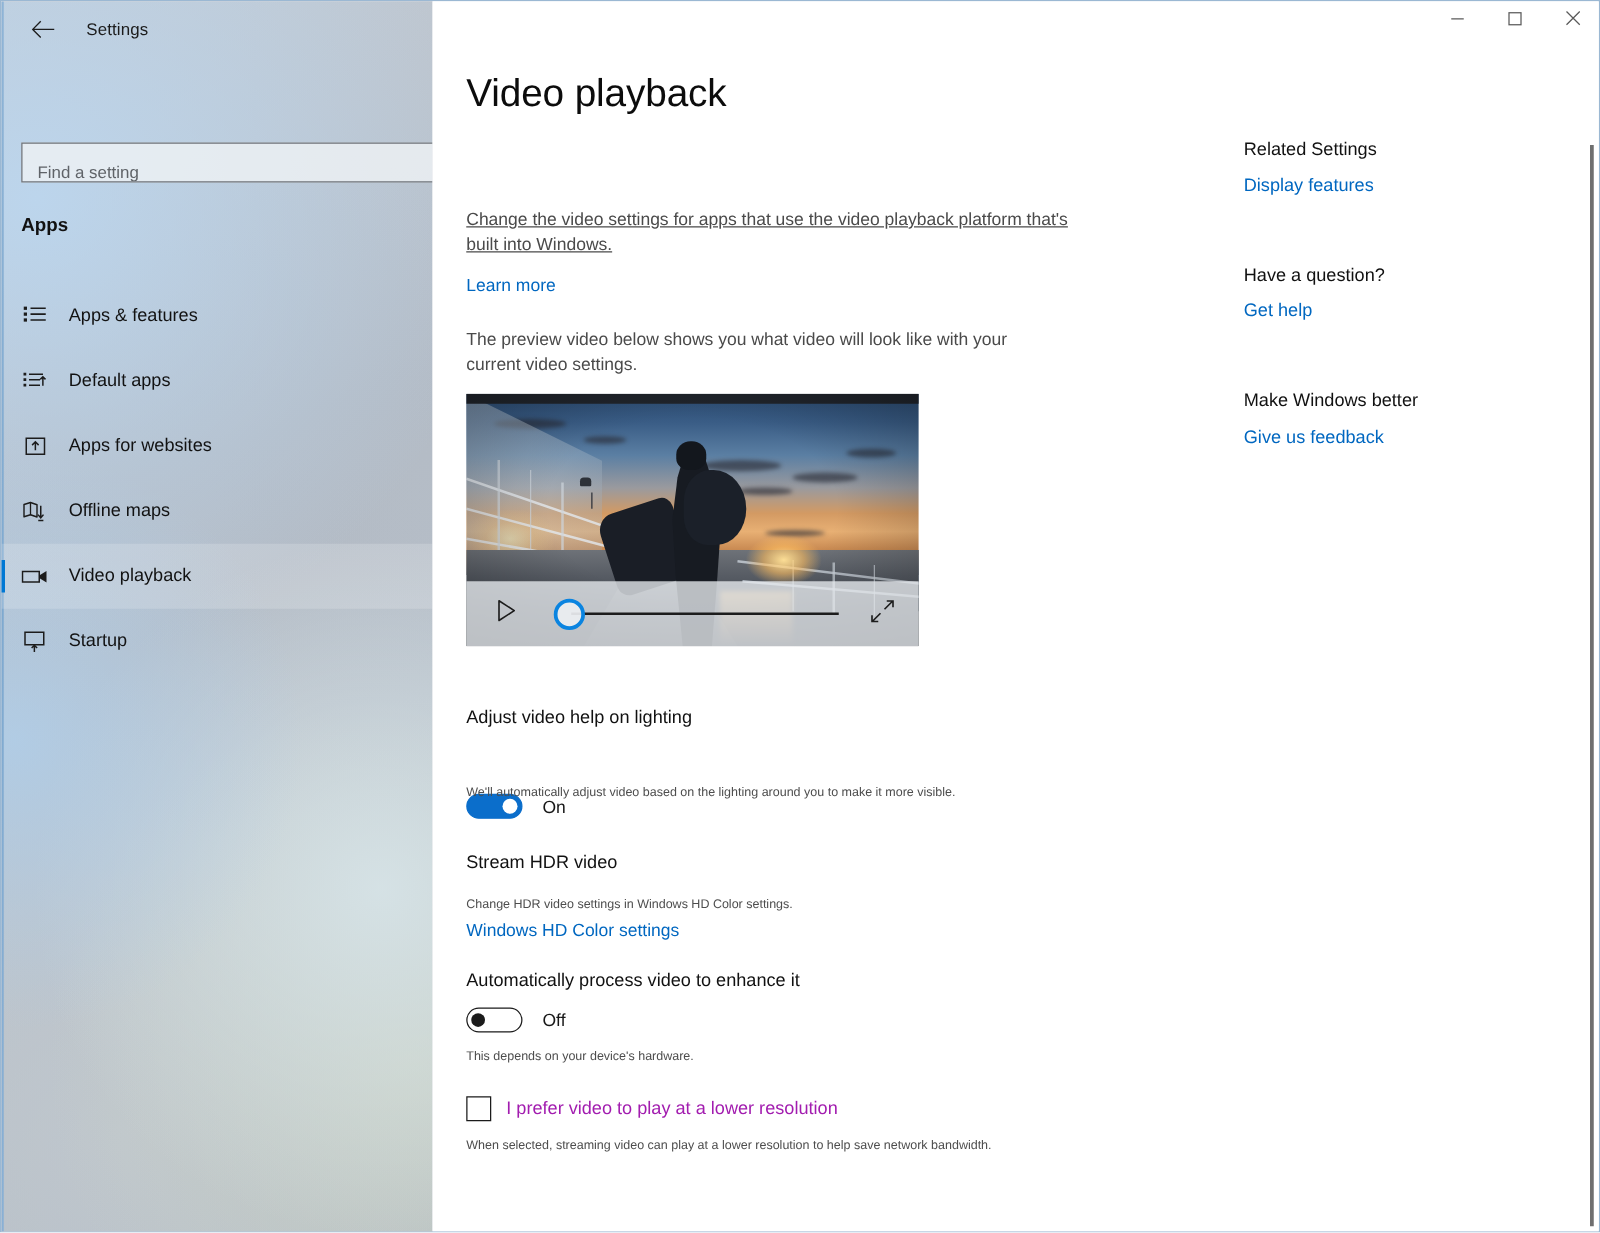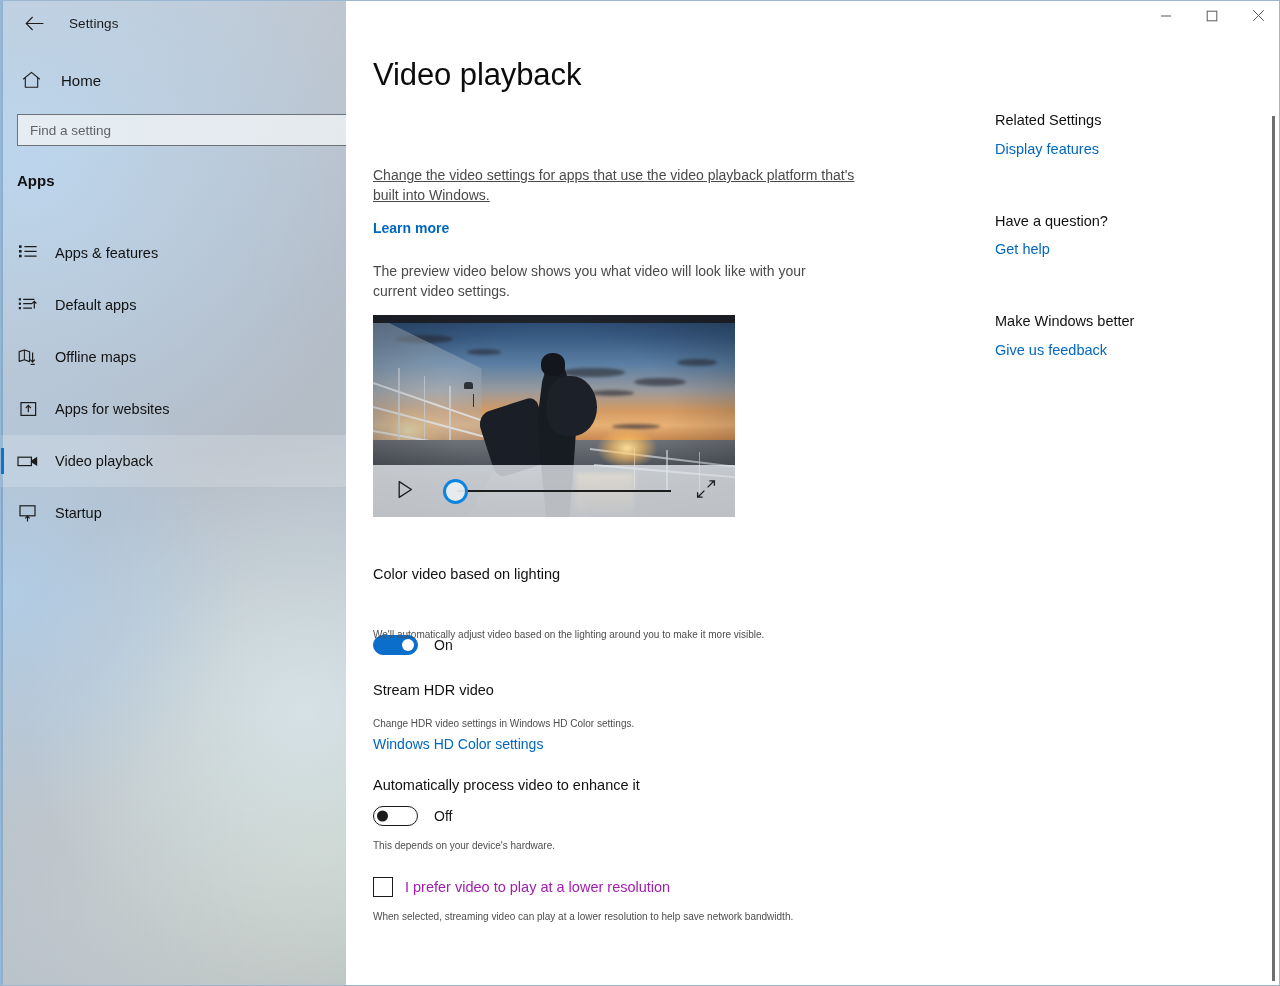--- a/index.html
+++ b/index.html
@@ -87,21 +87,21 @@
     color: #121212;
   }
 
   .search-box {
     position: absolute;
     left: 16px; top: 113px;
     width: 375px; height: 32px;
     background: rgba(238,241,244,0.82);
     border: 1px solid #6d7278;
     display: flex;
-    align-items: center;
+    align-items: flex-end;
   }
   .search-input {
     flex: 1;
     border: none;
     outline: none;
     background: transparent;
     font-family: "Liberation Sans", sans-serif;
     font-size: 13.5px;
     color: #2a2a2a;
     padding-left: 12px;
@@ -191,21 +191,20 @@
     line-height: 20px;
     color: #4a4a4a;
     text-decoration: underline;
   }
   .learn-more {
     position: absolute;
     left: 27px; top: 219px;
     font-size: 14px;
     color: #0067c0;
     cursor: default;
-    font-weight: bold;
   }
   .desc-2 {
     position: absolute;
     left: 27px; top: 260px;
     width: 480px;
     font-size: 14px;
     line-height: 20px;
     color: #4a4a4a;
   }
 
@@ -502,28 +501,20 @@
       <div class="back-btn">
         <span>
           <svg width="19" height="15" viewBox="0 0 19 15">
             <path d="M7.6 1 L1.2 7.5 L7.6 14 M1.4 7.5 L18.4 7.5" stroke="#1c1c1c" stroke-width="1.1" fill="none"></path>
           </svg>
         </span>
       </div>
       <div class="app-title">Settings</div>
     </div>
 
-    <div class="home-row">
-      <div class="home-icon">
-        <svg width="19" height="18" viewBox="0 0 19 18">
-          <path d="M1.2 8.2 L9.5 1.4 L17.8 8.2 M3.3 7.0 L3.3 16.2 L15.7 16.2 L15.7 7.0" stroke="#1c1c1c" stroke-width="1.1" fill="none" stroke-linejoin="round"></path>
-        </svg>
-      </div>
-      <div class="home-label">Home</div>
-    </div>
 
     <div class="search-box">
       <input class="search-input" type="text" value="" placeholder="Find a setting" style="">
       <span class="search-icon">
         <svg width="16" height="16" viewBox="0 0 16 16">
           <circle cx="6.6" cy="6.4" r="4.6" stroke="#45484c" stroke-width="1.1" fill="none"></circle>
           <path d="M10.0 9.8 L14.4 14.3" stroke="#45484c" stroke-width="1.1" fill="none"></path>
         </svg>
       </span>
     </div>
@@ -555,39 +546,39 @@
             <path d="M5.2 3.3 L16.4 3.3 M5.2 7.7 L14.0 7.7 M5.2 12.1 L14.0 12.1" stroke="#1c1c1c" stroke-width="1.2"></path>
             <path d="M16.3 12.6 L16.3 5.6 M14.2 7.5 L16.3 5.4 L18.4 7.5" stroke="#1c1c1c" stroke-width="1.2" fill="none"></path>
           </svg>
         </div>
         <div class="nav-label">Default apps</div>
       </div>
 
       <div class="nav-item">
 
         <div class="nav-ico">
+          <svg width="19" height="18" viewBox="0 0 19 18">
+            <rect x="2.0" y="2.6" width="14.6" height="12.8" stroke="#1c1c1c" stroke-width="1.2" fill="none"></rect>
+            <path d="M9.3 12.2 L9.3 5.6 M6.7 8.1 L9.3 5.4 L11.9 8.1" stroke="#1c1c1c" stroke-width="1.2" fill="none"></path>
+          </svg>
+        </div>
+        <div class="nav-label">Apps for websites</div>
+      </div>
+
+      <div class="nav-item">
+
+        <div class="nav-ico">
           <svg width="21" height="18" viewBox="0 0 21 18">
             <path d="M1.2 3.6 L6.4 2.0 L11.6 3.8 L11.6 13.6 L6.4 11.8 L1.2 13.4 Z" stroke="#1c1c1c" stroke-width="1.15" fill="none" stroke-linejoin="round"></path>
             <path d="M6.4 2.0 L6.4 11.8" stroke="#1c1c1c" stroke-width="1.05"></path>
             <path d="M14.6 4.6 L14.6 14.0 M12.4 11.7 L14.6 14.2 L16.8 11.7" stroke="#1c1c1c" stroke-width="1.2" fill="none"></path>
             <path d="M12.6 16.4 L16.7 16.4" stroke="#1c1c1c" stroke-width="1.2"></path>
           </svg>
         </div>
         <div class="nav-label">Offline maps</div>
-      </div>
-
-      <div class="nav-item">
-
-        <div class="nav-ico">
-          <svg width="19" height="18" viewBox="0 0 19 18">
-            <rect x="2.0" y="2.6" width="14.6" height="12.8" stroke="#1c1c1c" stroke-width="1.2" fill="none"></rect>
-            <path d="M9.3 12.2 L9.3 5.6 M6.7 8.1 L9.3 5.4 L11.9 8.1" stroke="#1c1c1c" stroke-width="1.2" fill="none"></path>
-          </svg>
-        </div>
-        <div class="nav-label">Apps for websites</div>
       </div>
 
       <div class="nav-item selected">
         <div class="sel-bar"></div>
         <div class="nav-ico">
           <svg width="22" height="16" viewBox="0 0 22 16">
             <rect x="1.0" y="4.2" width="13.4" height="8.4" stroke="#1c1c1c" stroke-width="1.2" fill="none"></rect>
             <path d="M15.0 7.0 L20.2 3.8 L20.2 13.0 L15.0 9.8 Z" fill="#1c1c1c"></path>
           </svg>
         </div>
@@ -705,21 +696,21 @@
           <span>
             <svg width="20" height="20" viewBox="0 0 20 20">
               <path d="M11.6 8.4 L18.2 1.8 M13.4 1.8 L18.4 1.8 L18.4 6.8" stroke="#1c1c1c" stroke-width="1.3" fill="none"></path>
               <path d="M8.4 11.6 L1.8 18.2 M6.6 18.2 L1.6 18.2 L1.6 13.2" stroke="#1c1c1c" stroke-width="1.3" fill="none"></path>
             </svg>
           </span>
         </div>
       </div>
     </div>
 
-    <div class="setting-label" style="top:565px;">Color video based on lighting</div>
+    <div class="setting-label" style="top:565px;">Adjust video help on lighting</div>
     <div class="toggle-row" style="top:594px;margin-top:40px;">
       <div class="toggle on">
         <div class="knob"></div>
       </div>
       <div class="toggle-state">On</div>
     </div>
     <div class="setting-sub" style="top:624px;">We'll automatically adjust video based on the lighting around you to make it more visible.</div>
 
     <div class="setting-label" style="top:681px;">Stream HDR video</div>
     <div class="setting-sub" style="top:713px;">Change HDR video settings in Windows HD Color settings.</div>

